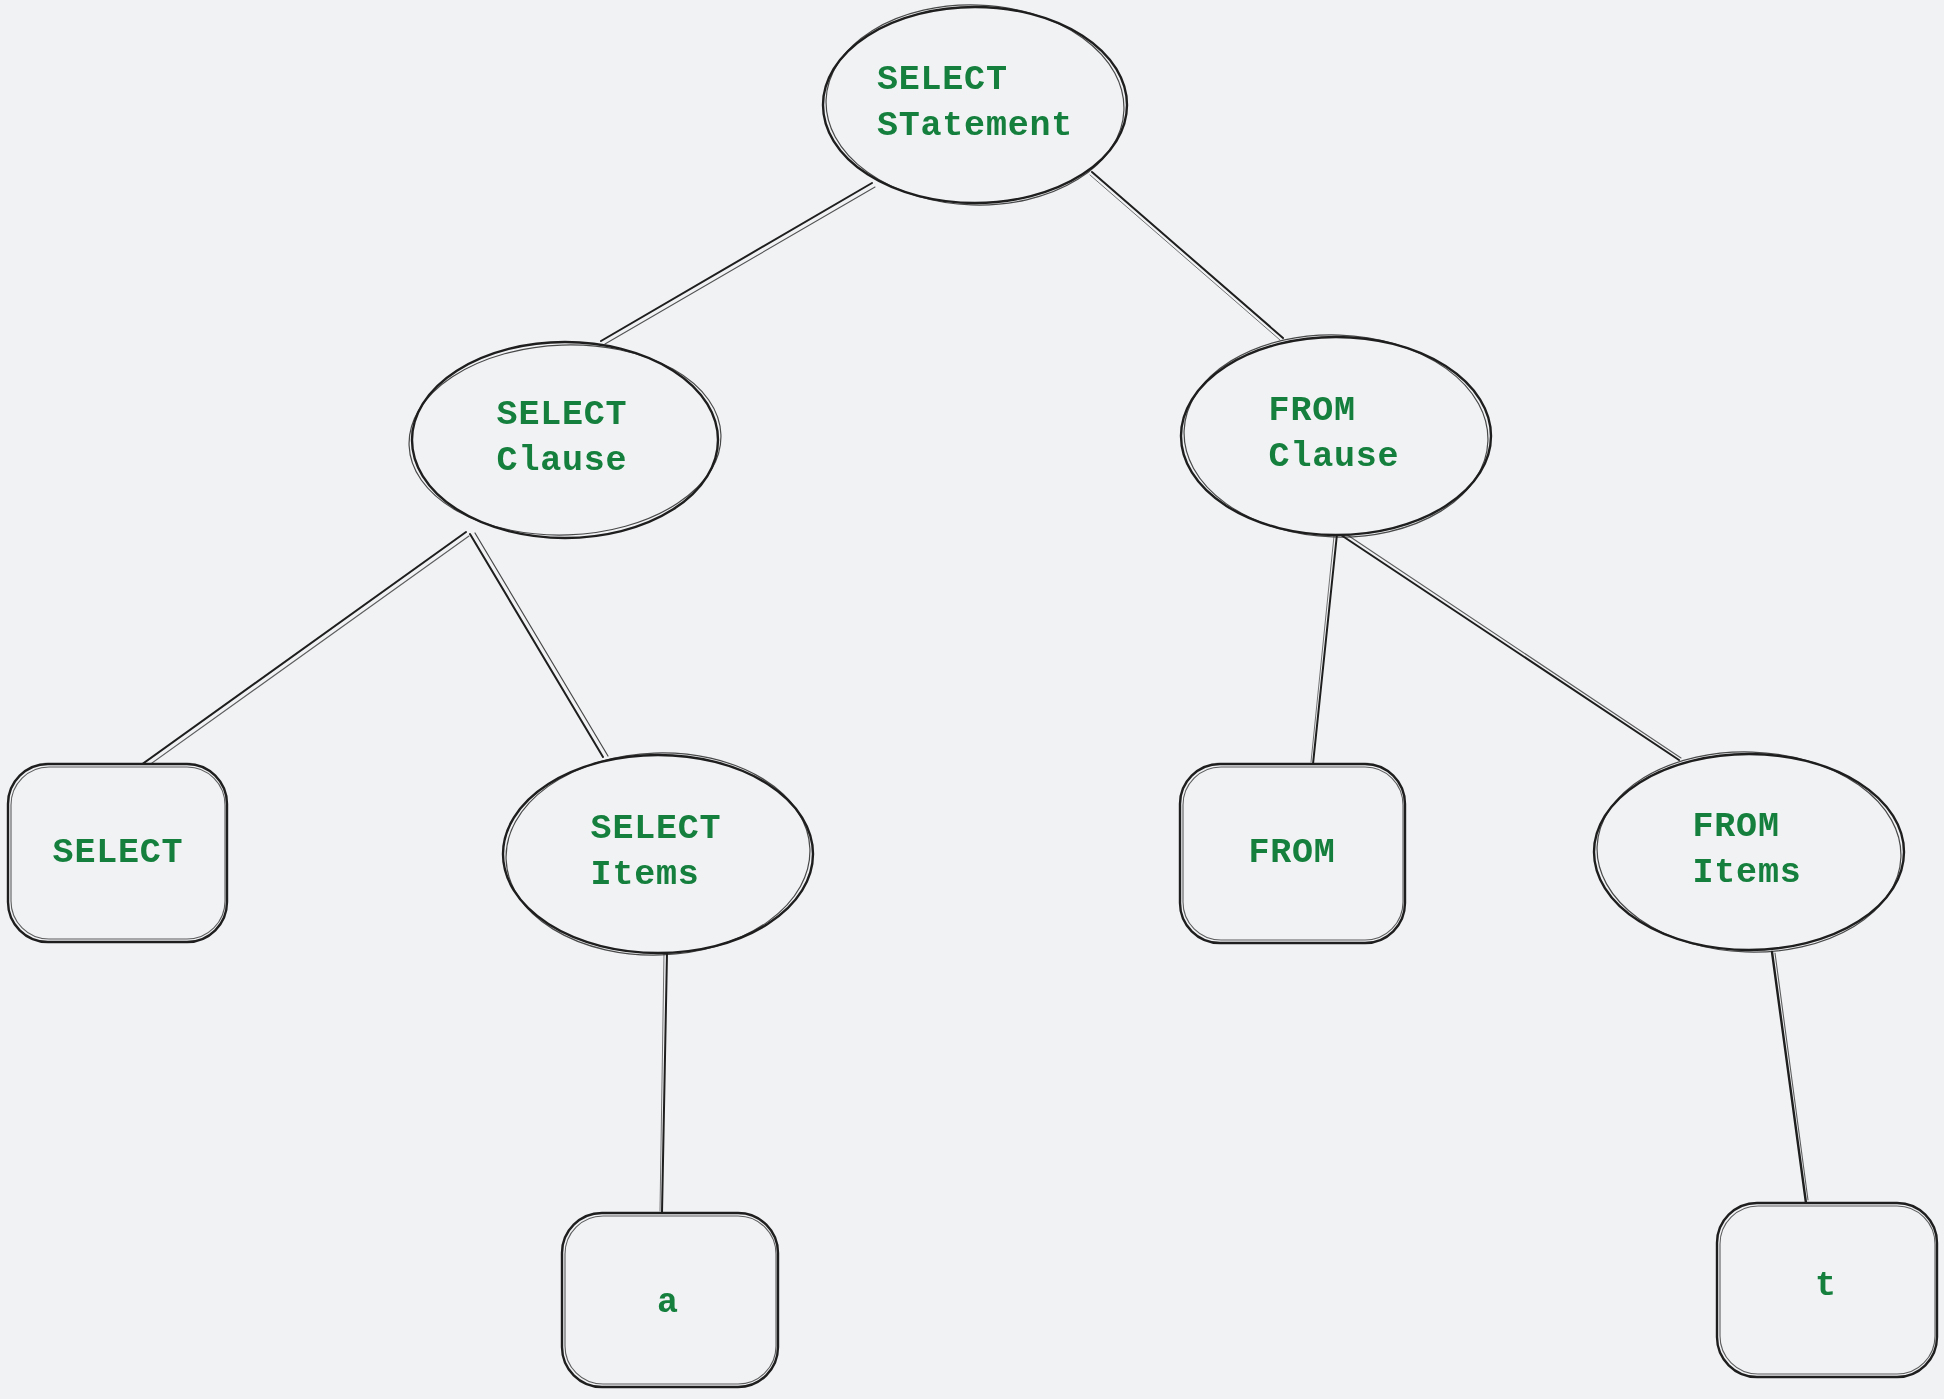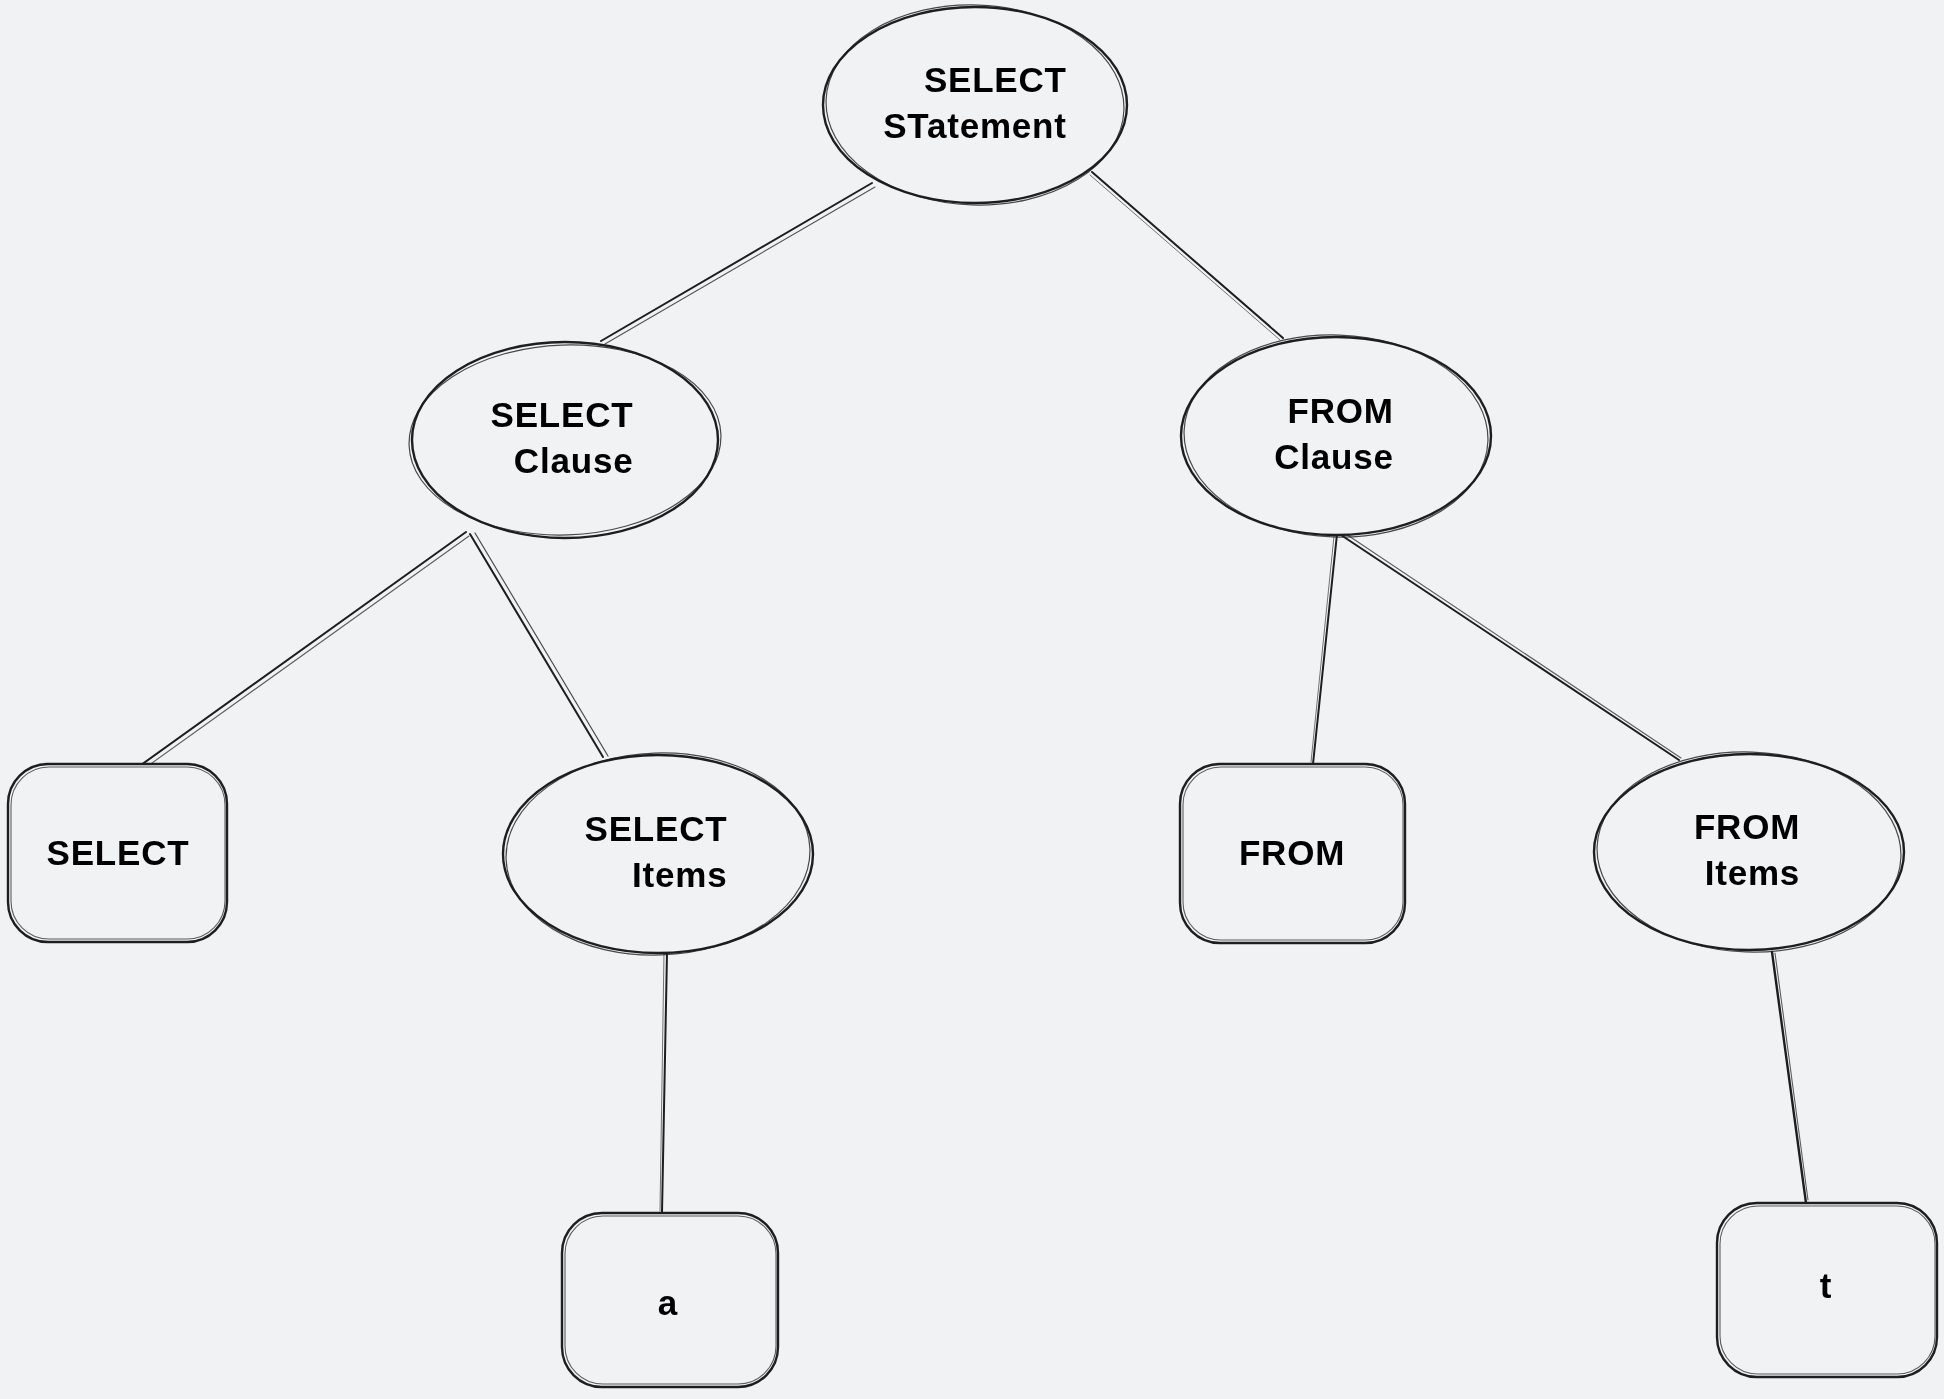--- a/index.html
+++ b/index.html
@@ -17,27 +17,27 @@
   }
   .canvas svg {
     position: absolute;
     left: 0;
     top: 0;
   }
   .node-label {
     position: absolute;
     transform: translate(-50%, -50%);
     white-space: pre-line;
-    text-align: right;
-    font-family: Liberation Sans, sans-serif;
+    text-align: left;
+    font-family: Liberation Mono, monospace;
     font-weight: 700;
     font-size: 35px;
     line-height: 1.32;
     letter-spacing: 0.8px;
-    color: #000000;
+    color: #15803d;
     pointer-events: none;
   }
 </style>
 </head>
 <body>
 
 <div class="canvas">
 
   <svg width="1944" height="1399" viewBox="0 0 1944 1399">
     <g stroke="#1e1e1e" fill="none" stroke-linecap="round">

